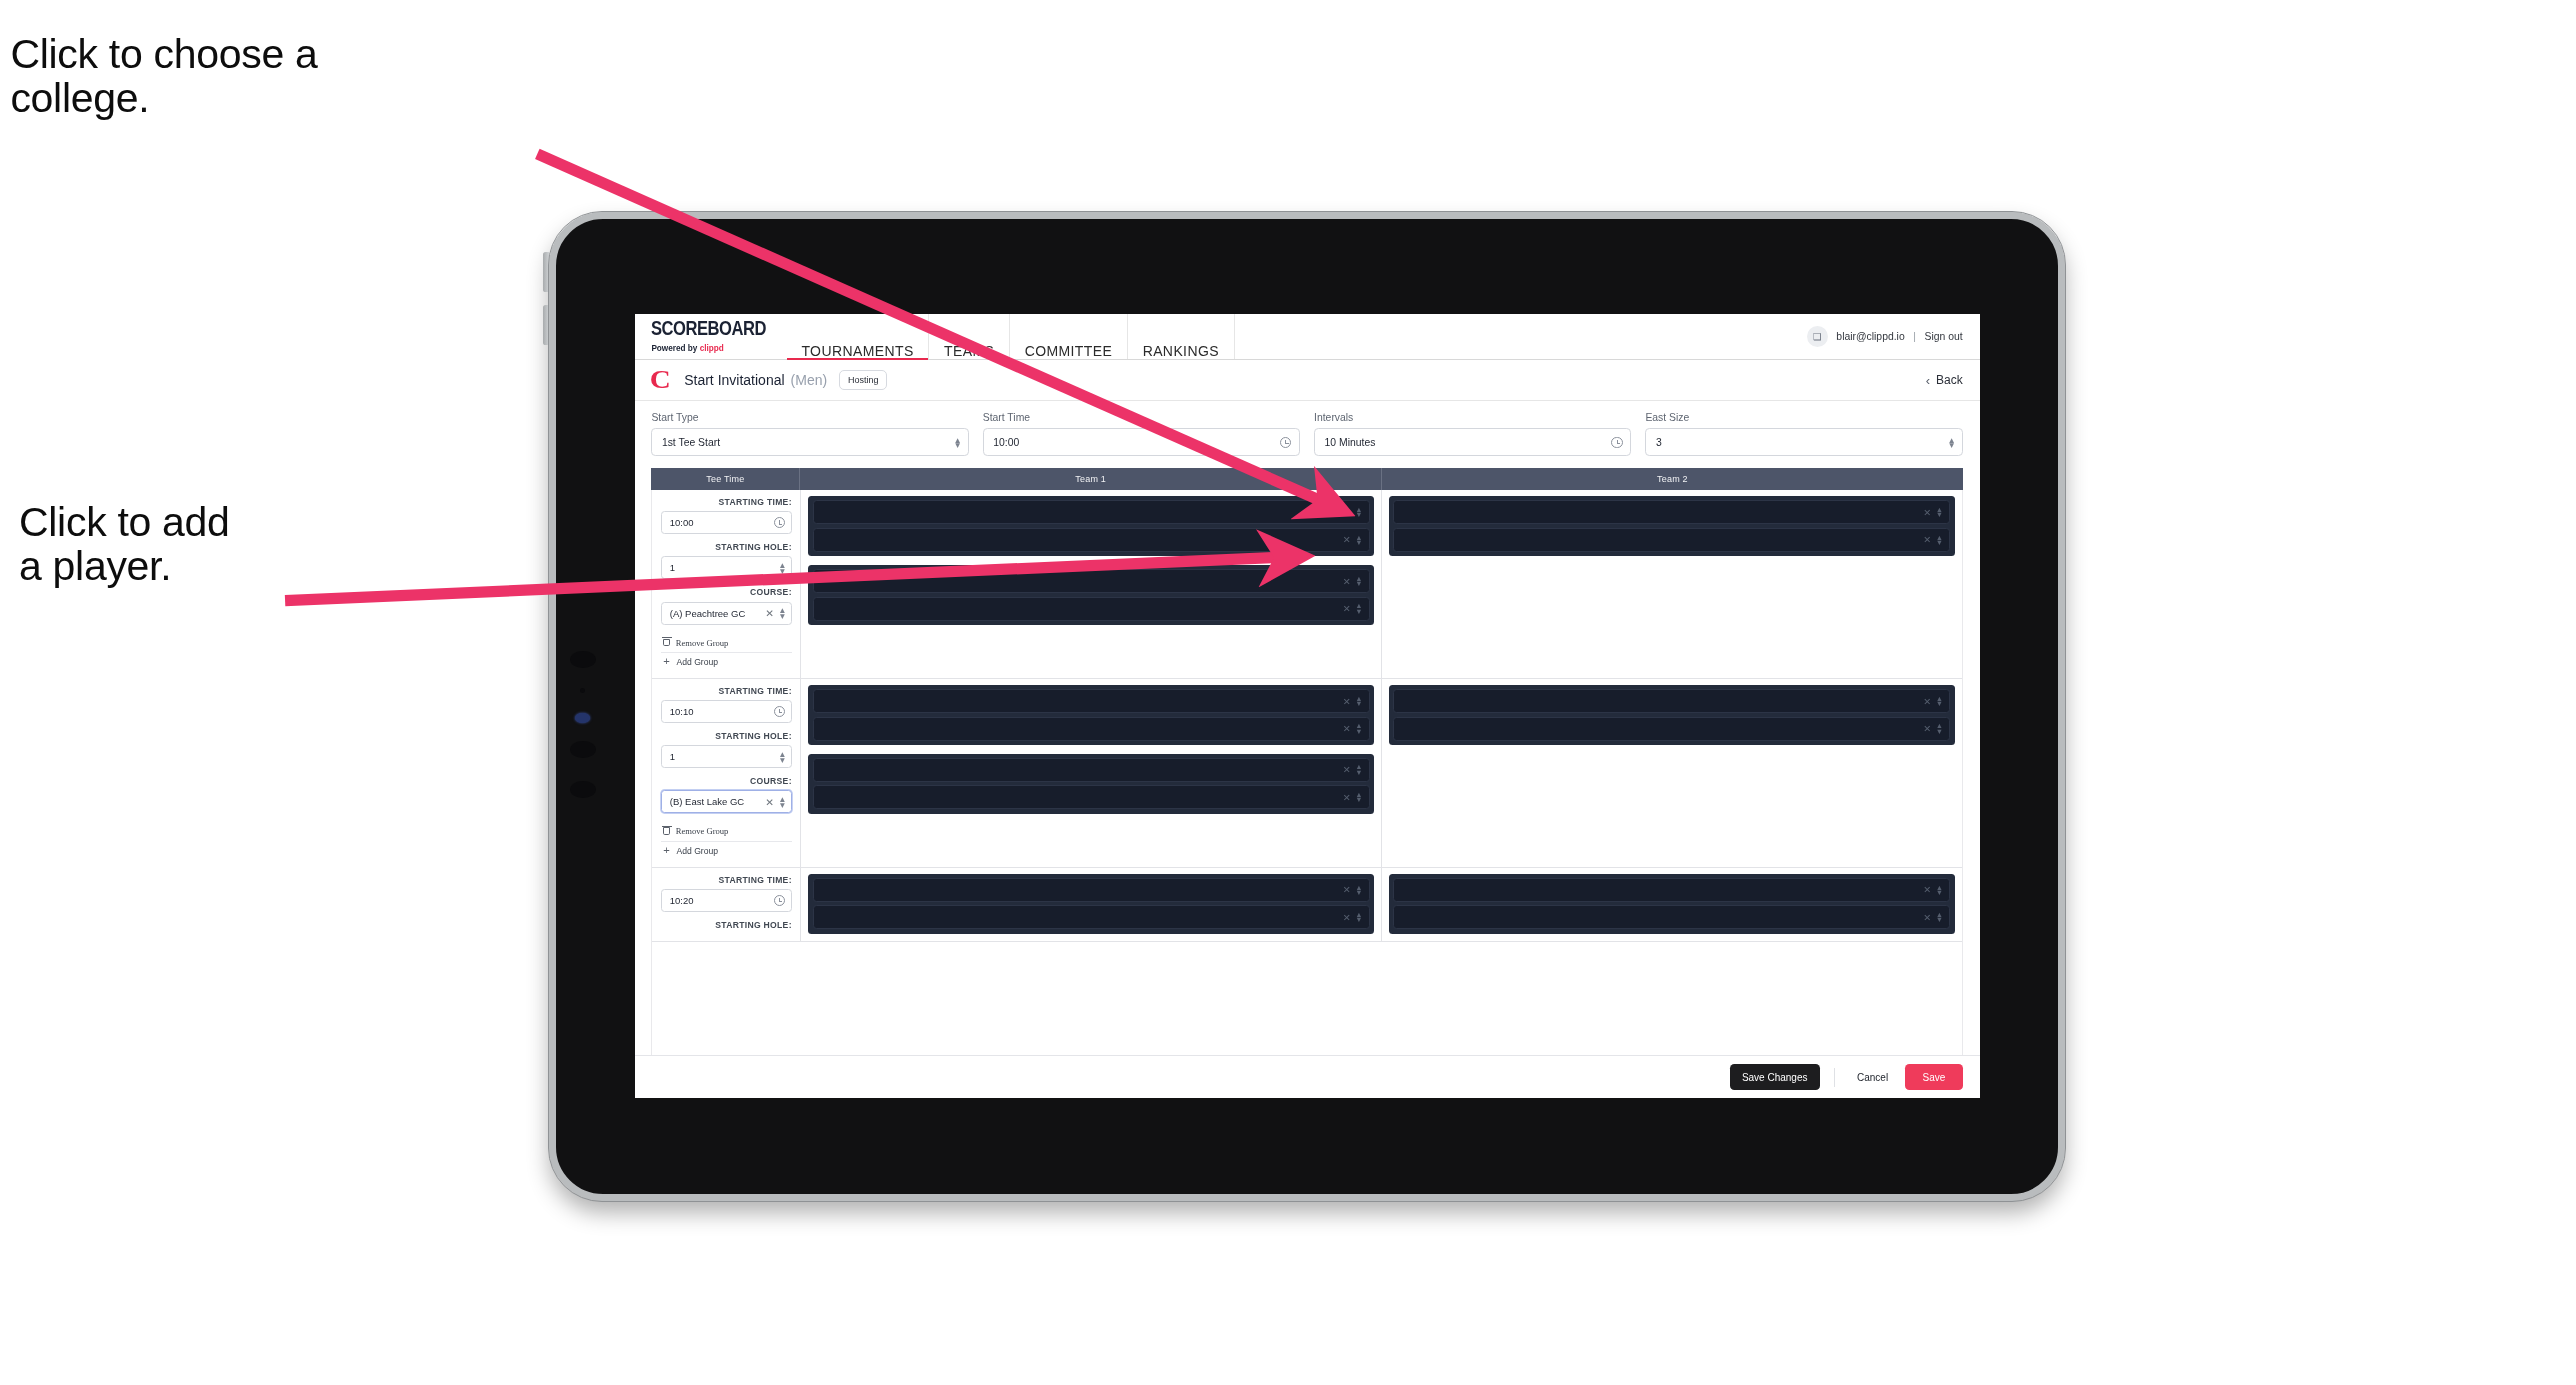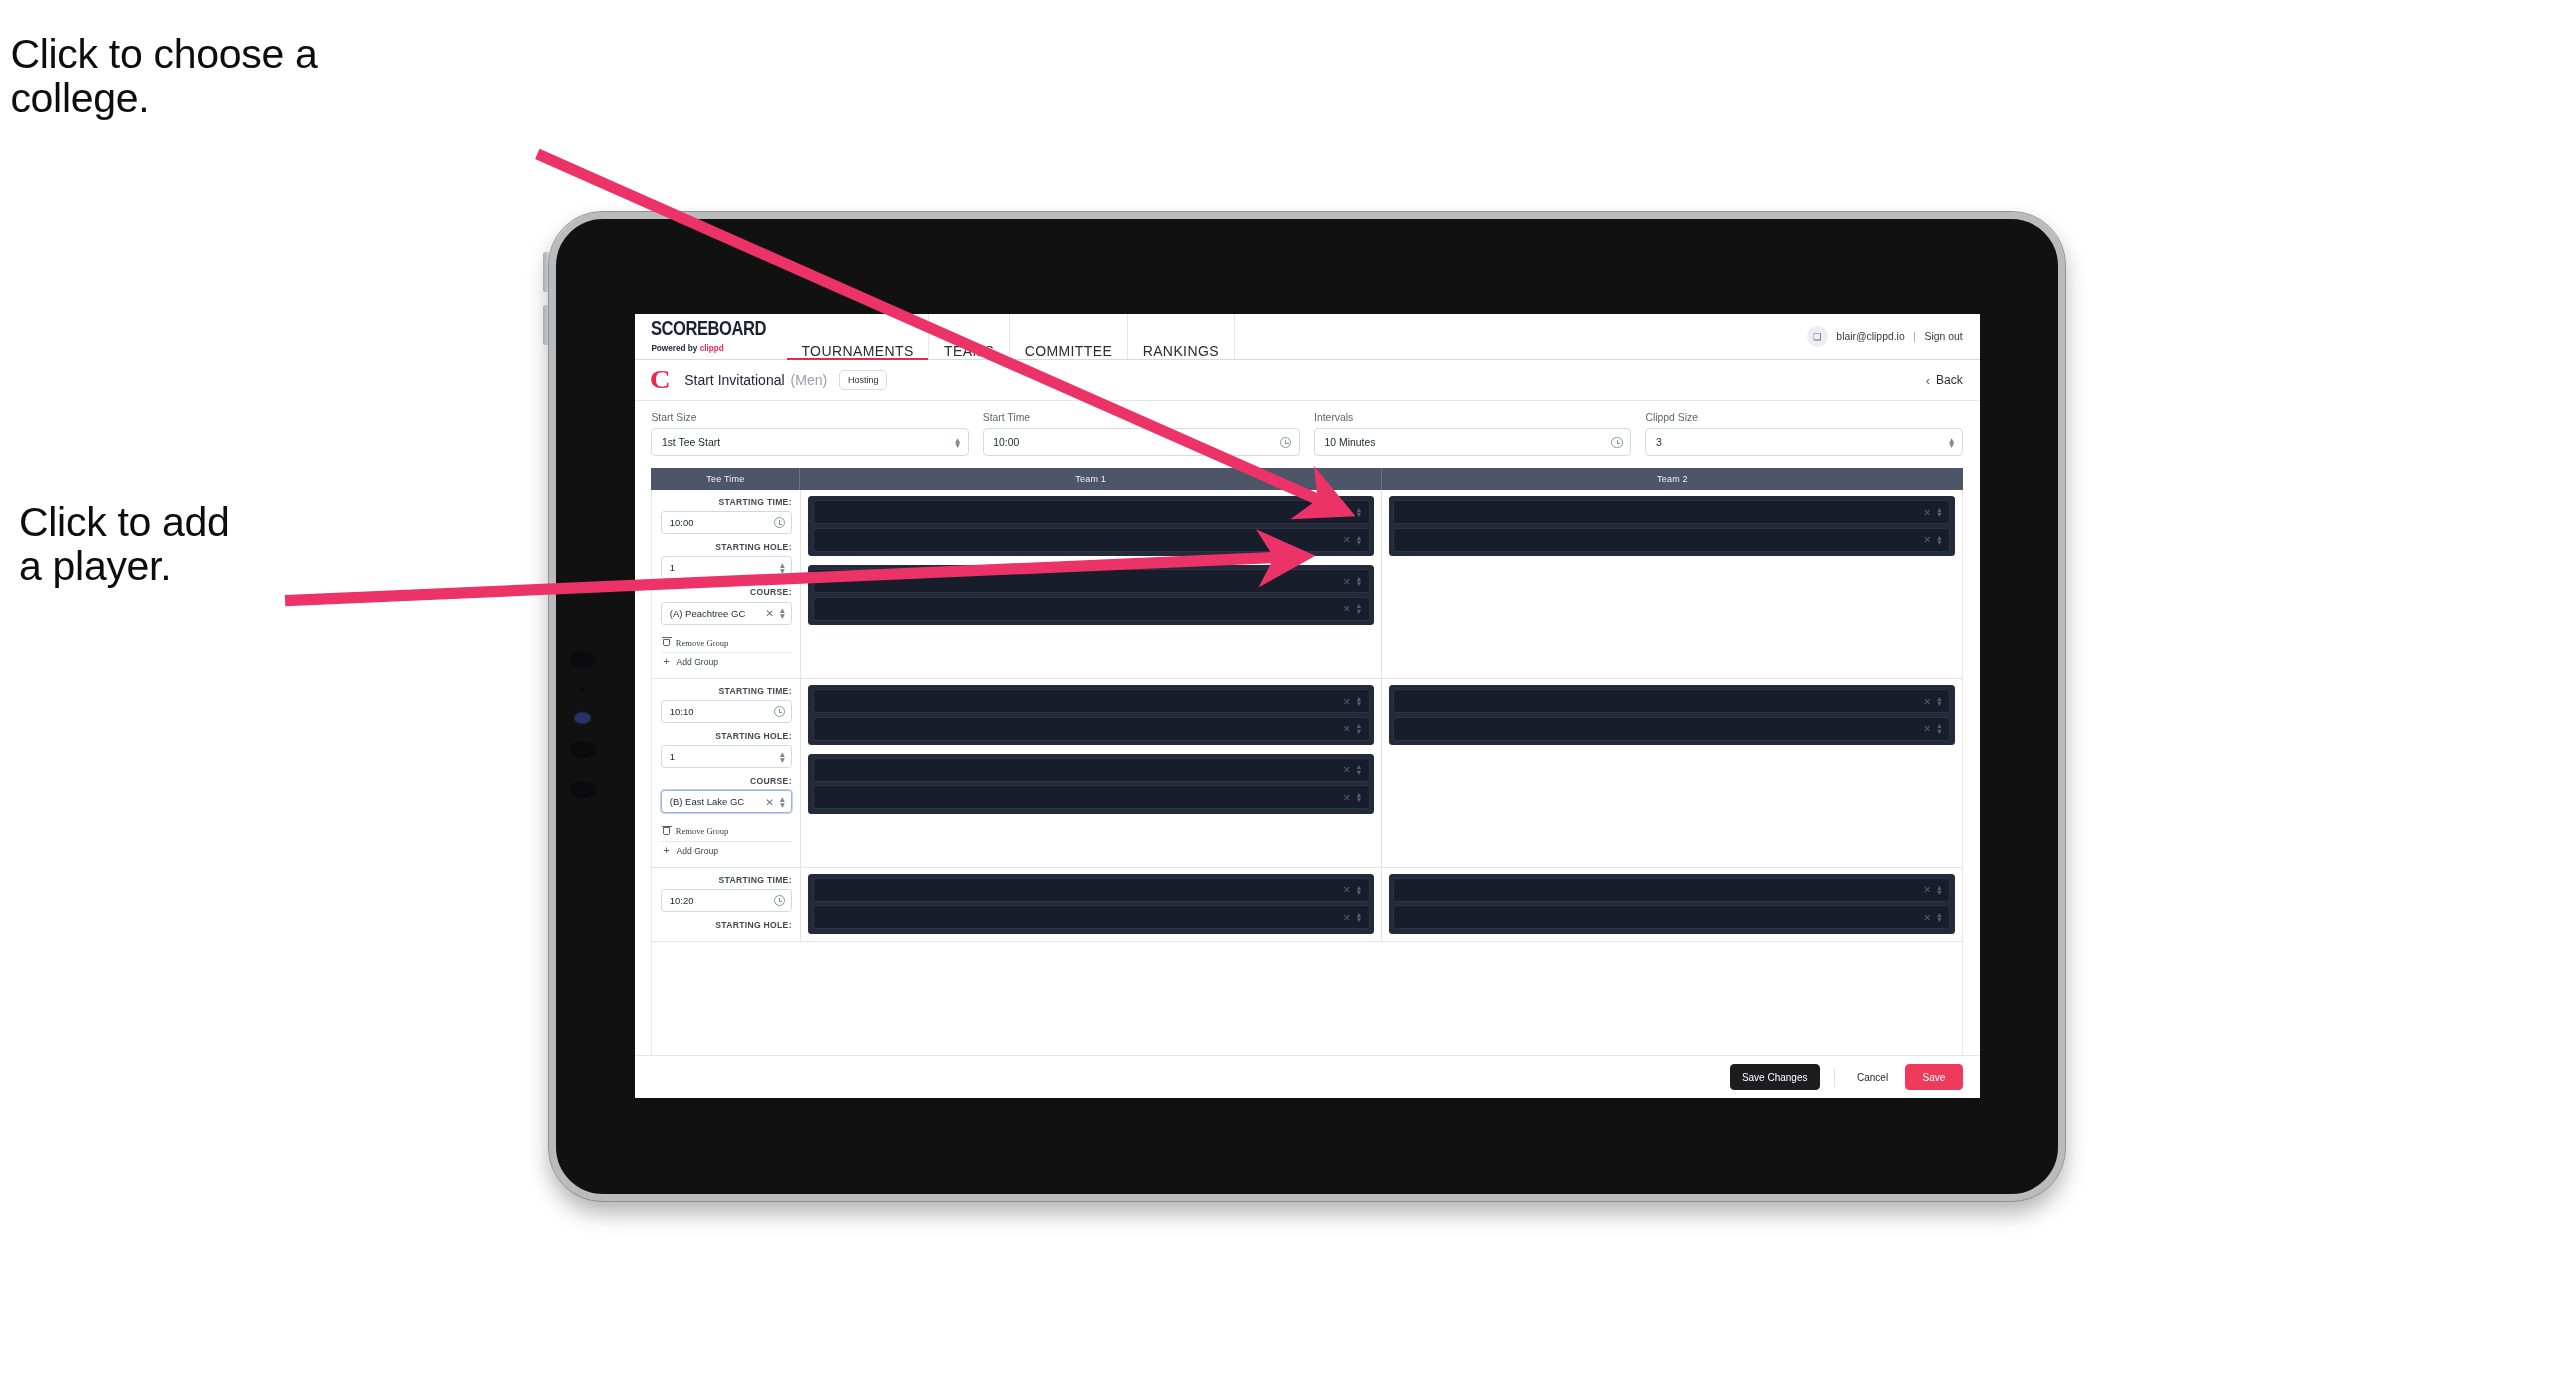--- a/index.html
+++ b/index.html
@@ -331,21 +331,21 @@
         <div id="t-badge">Hosting</div>
         <div id="t-spacer"></div>
         <div id="t-back">
           <span class="chev">‹</span>
           <span>Back</span>
         </div>
       </div>
 
       <div id="controls">
         <div class="ctl">
-          <div class="ctl-label">Start Size</div>
+          <div class="ctl-label">Start Type</div>
           <div class="ctl-field">
             <span class="val">1st Tee Start</span>
             <span class="updown">
                 <span>▴</span>
                 <span>▾</span>
               </span>
           </div>
         </div>
         <div class="ctl">
           <div class="ctl-label">Start Time</div>
@@ -355,21 +355,21 @@
           </div>
         </div>
         <div class="ctl">
           <div class="ctl-label">Intervals</div>
           <div class="ctl-field">
             <span class="val">10 Minutes</span>
             <span class="clockicon"></span>
           </div>
         </div>
         <div class="ctl">
-          <div class="ctl-label">Clippd Size</div>
+          <div class="ctl-label">East Size</div>
           <div class="ctl-field">
             <span class="val">3</span>
             <span class="updown">
                 <span>▴</span>
                 <span>▾</span>
               </span>
           </div>
         </div>
       </div>
 

